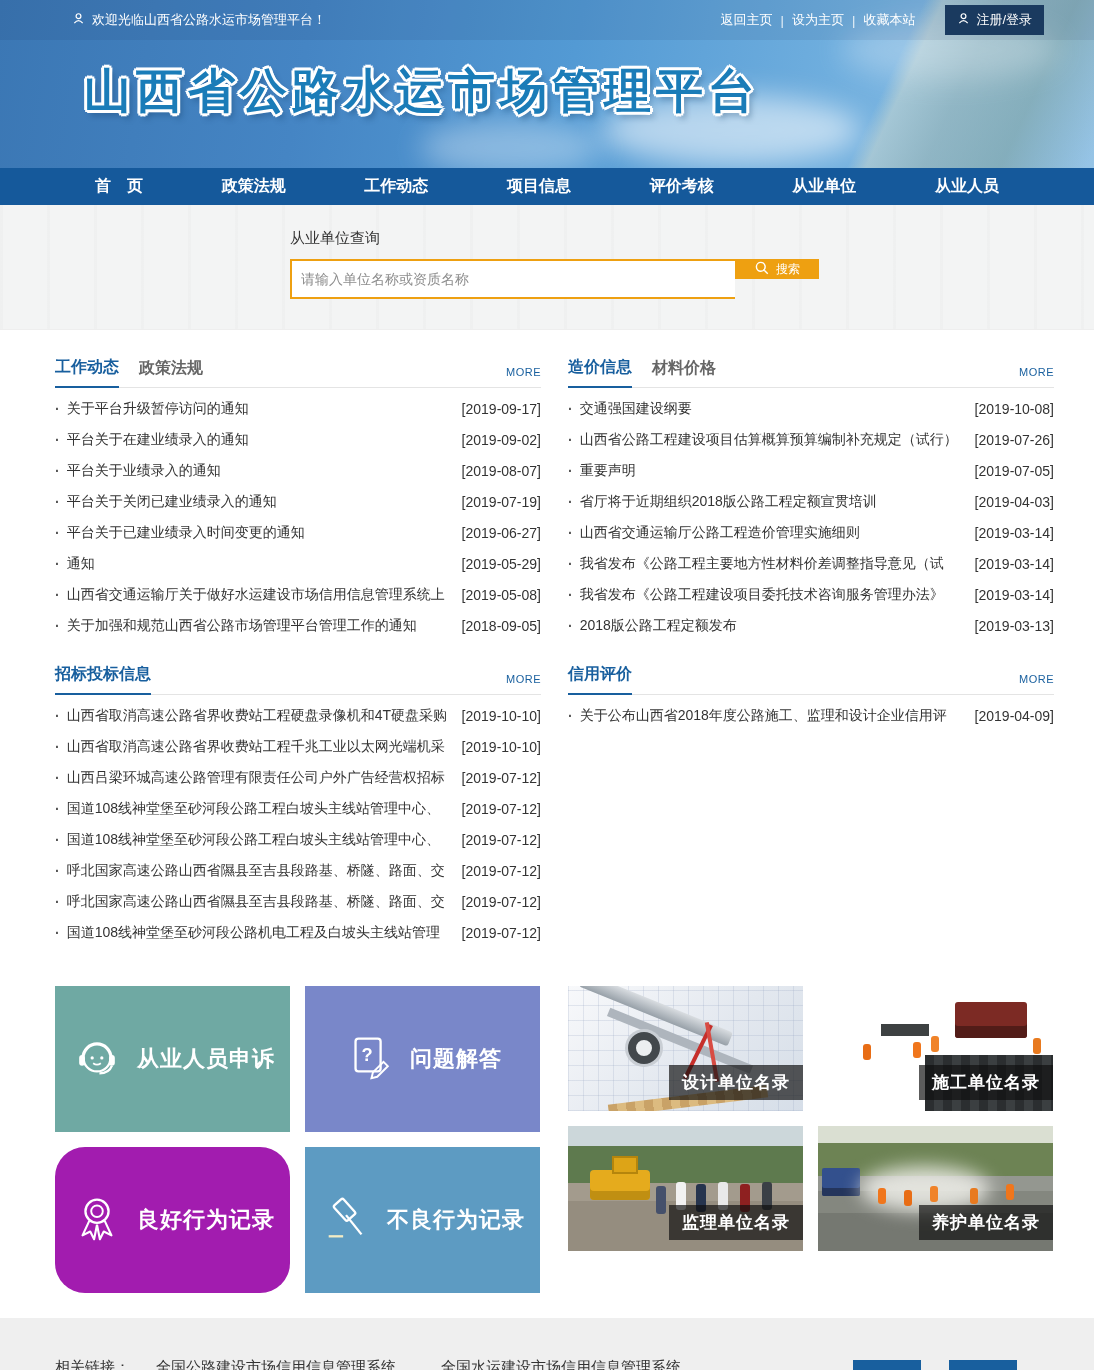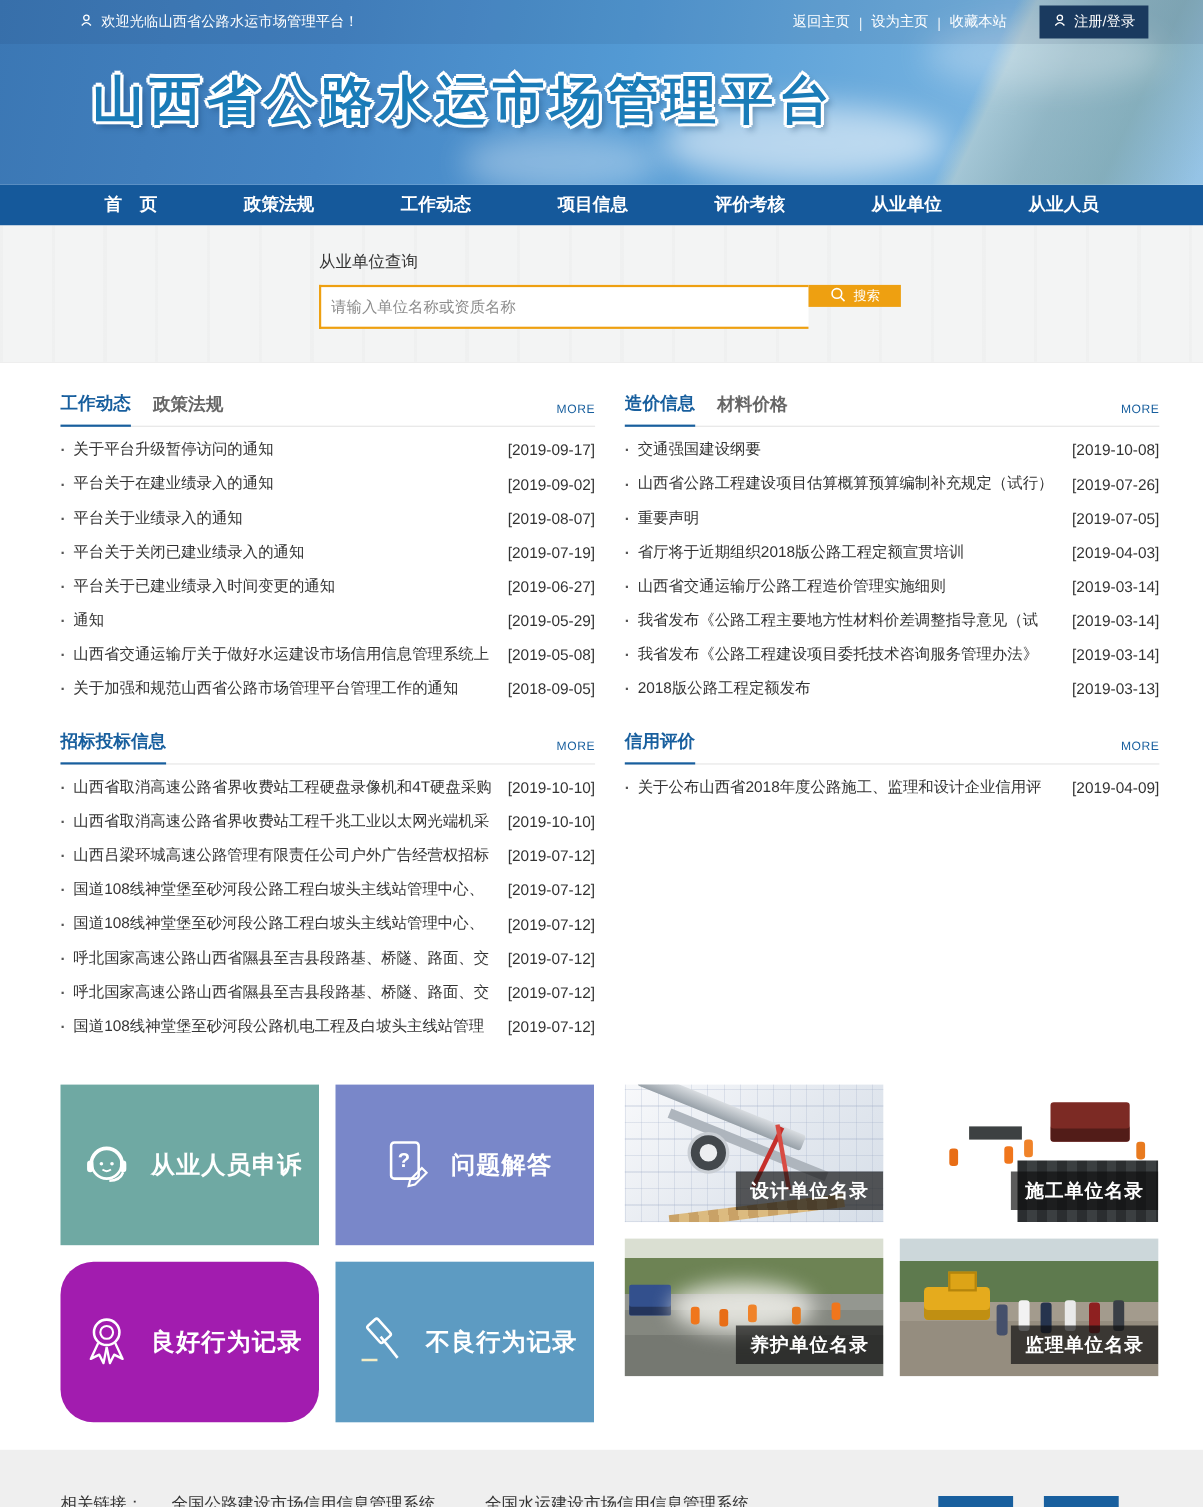--- a/index.html
+++ b/index.html
@@ -410,31 +410,31 @@
         <div class="compass-b"></div>
         <div class="ruler"></div>
         <span class="photo-label">设计单位名录</span>
       </div>
       <div class="photo-card pc-build">
         <div class="paver"></div>
         <div class="mat"></div>
         <div class="worker w1"></div>
         <span class="photo-label">施工单位名录</span>
       </div>
+      <div class="photo-card pc-super">
+        <div class="loader"></div>
+        <div class="loader-cab"></div>
+        <div class="person p1"></div>
+        <span class="photo-label">监理单位名录</span>
+      </div>
       <div class="photo-card pc-maint">
         <div class="truck"></div>
         <div class="smoke"></div>
         <div class="worker mw1"></div>
         <span class="photo-label">养护单位名录</span>
-      </div>
-      <div class="photo-card pc-super">
-        <div class="loader"></div>
-        <div class="loader-cab"></div>
-        <div class="person p1"></div>
-        <span class="photo-label">监理单位名录</span>
       </div>
     </div>
   </div>
 </div>
 
 <footer class="footer">
   <div class="f-line">
     <span class="f-label">相关链接：</span>
     <span class="f-links">
 

